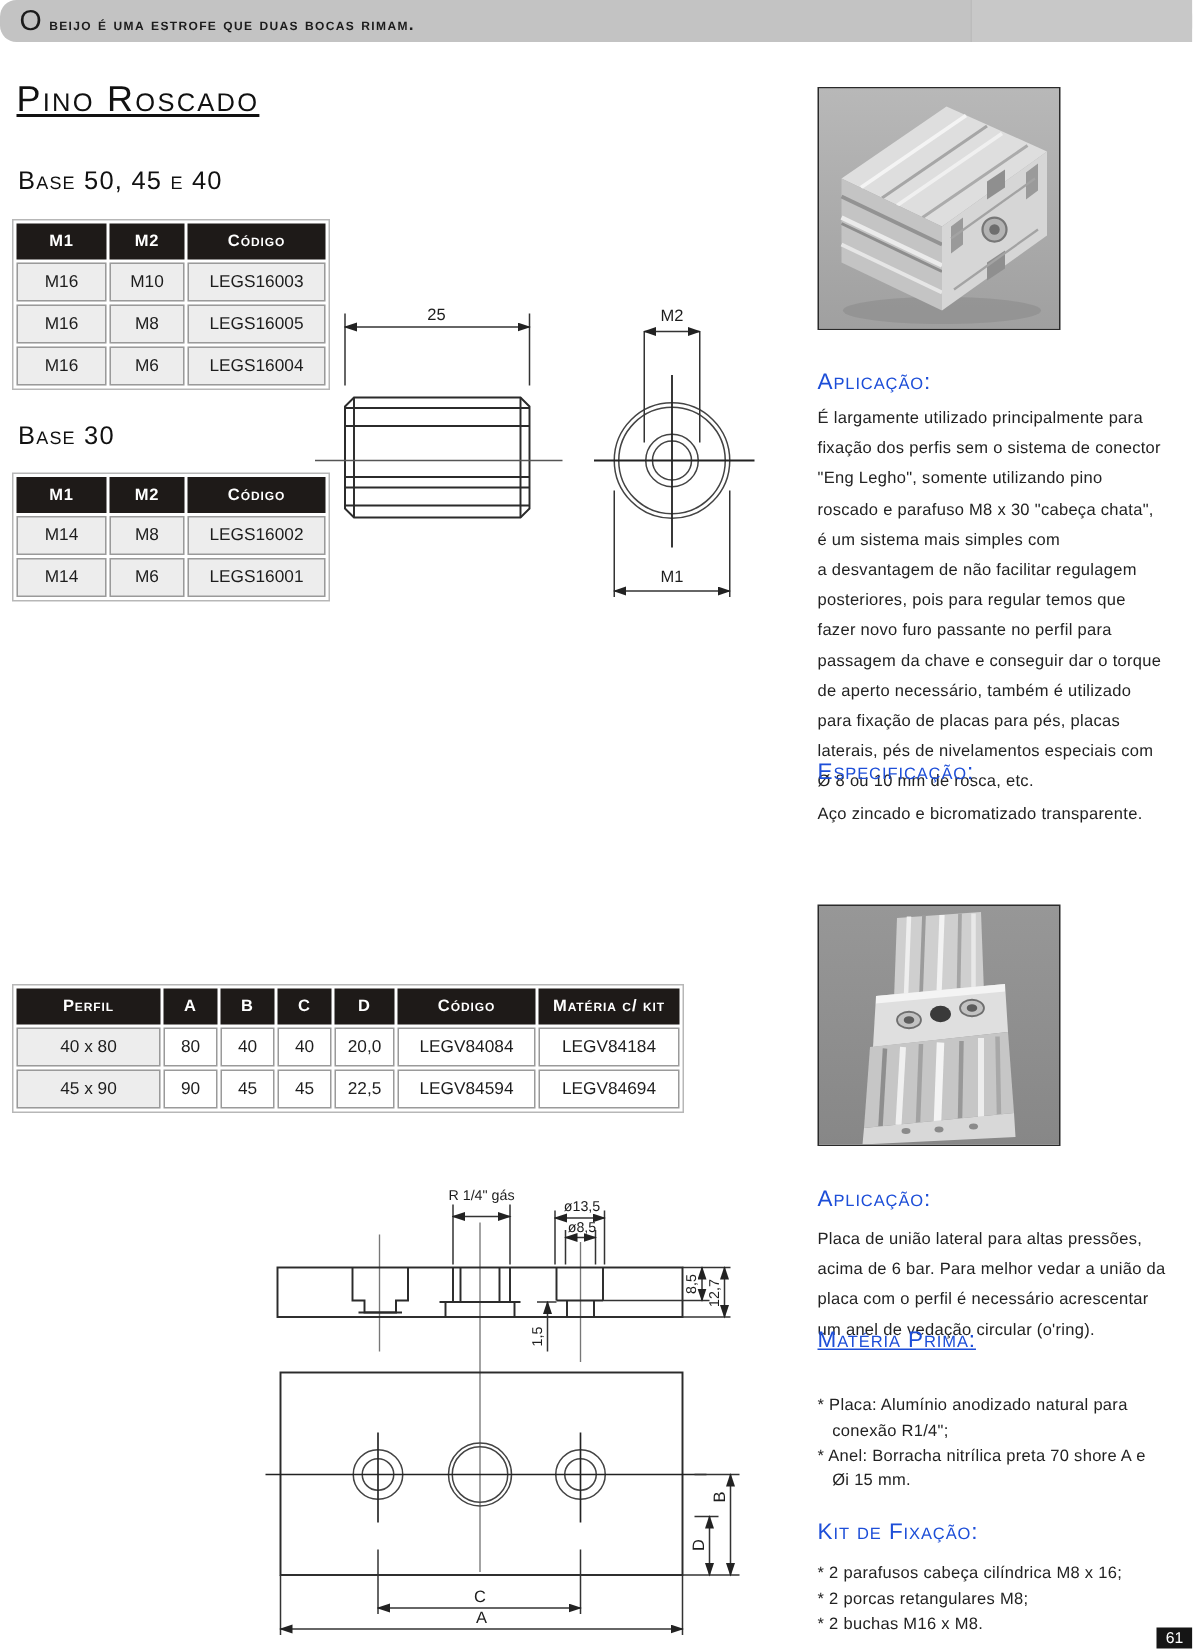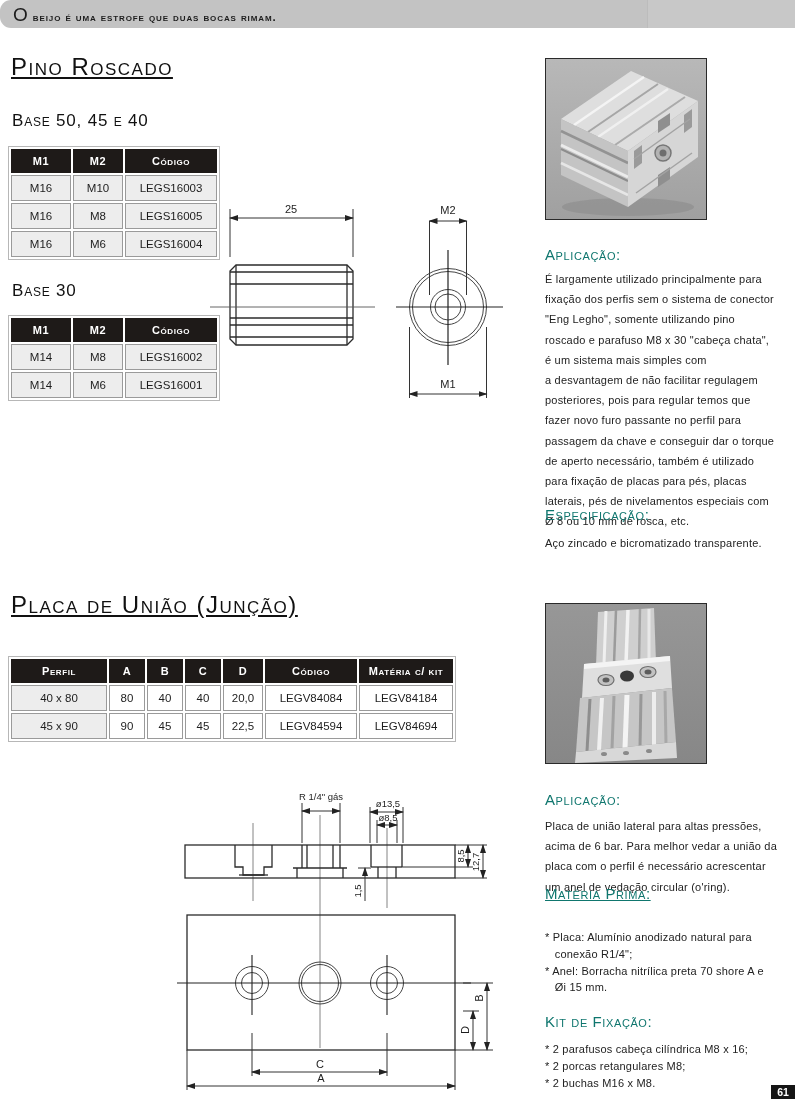--- a/index.html
+++ b/index.html
@@ -12,21 +12,21 @@
                       background:#c8c8c8; border-left:1px solid #bcbcbc; }
   .quote { position:absolute; left:13px; top:4px; font-size:11.5px; font-weight:bold;
            letter-spacing:0.9px; color:#1c1c1c; font-variant:small-caps; z-index:2; }
   .quote::first-letter { font-size:19px; font-weight:normal; }
 
   
   .h1 { position:absolute; left:11px; font-size:24px; letter-spacing:1.5px; color:#111;
         font-variant:small-caps; font-weight:normal;text-decoration:underline; }
   .h2 { position:absolute; font-size:17px; letter-spacing:0.8px; color:#111;
         font-variant:small-caps; }
-  .h3 { position:absolute; font-size:15px; letter-spacing:0.6px; color:#0f766e;
+  .h3 { position:absolute; font-size:15px; letter-spacing:0.6px; color:#1d4ed8;
         font-variant:small-caps; }
 
   
   .lines { position:absolute; width:256px; font-size:11px; color:#222; }
   .lines div { line-height:20.2px; letter-spacing:0.2px; white-space:pre; }
   .lines.tight div { line-height:16.8px; }
   .single { position:absolute; font-size:11px; letter-spacing:0.2px; color:#222; white-space:pre; }
 
   
   table.tbl { position:absolute; border-collapse:separate; border-spacing:2px;
@@ -49,21 +49,21 @@
   table.tbl-placa th:nth-child(7), table.tbl-placa td:nth-child(7) { width:84px; }
 
   
   .photo { position:absolute; border:1px solid #2a2a2a; overflow:hidden; }
   .draw  { position:absolute; }
   .draw svg text { font-family:"Liberation Sans", sans-serif; font-size:11px; fill:#1d1d1d; }
   .draw svg .sm { font-size:9.5px; }
 
   
   .badge { position:absolute; left:771px; top:1085px; width:24px; height:14px; background:#151515;
-           color:#fff; font-size:10.5px; font-weight:bold; text-align:center; line-height:14px; }
+           color:#fff; font-size:10.5px; font-weight:normal; text-align:center; line-height:14px; }
 </style>
 </head>
 <body>
 
 <div class="page">
 
   <div class="quote-bar">
     <div class="quote">O beijo é uma estrofe que duas bocas rimam.</div>
   </div>
 
@@ -219,21 +219,20 @@
       <div>fazer novo furo passante no perfil para</div>
       <div>passagem da chave e conseguir dar o torque</div>
       <div>de aperto necessário, também é utilizado</div>
       <div>para fixação de placas para pés, placas</div>
       <div>laterais, pés de nivelamentos especiais com</div>
       <div>Ø 8 ou 10 mm de rosca, etc.</div>
     </div>
   <div class="h3" style="left:545px; top:506px;">Especificação:</div>
   <div class="single" style="left:545px; top:537px;">Aço zincado e bicromatizado transparente.</div>
 
-  <div class="h1" style="top:591px;">Placa de União (Junção)</div>
 
   <table class="tbl tbl-placa" style="left:8px; top:656px;">
       <thead>
         <tr>
           <th>Perfil</th>
           <th>A</th>
           <th>B</th>
           <th>C</th>
           <th>D</th>
           <th>Código</th>

